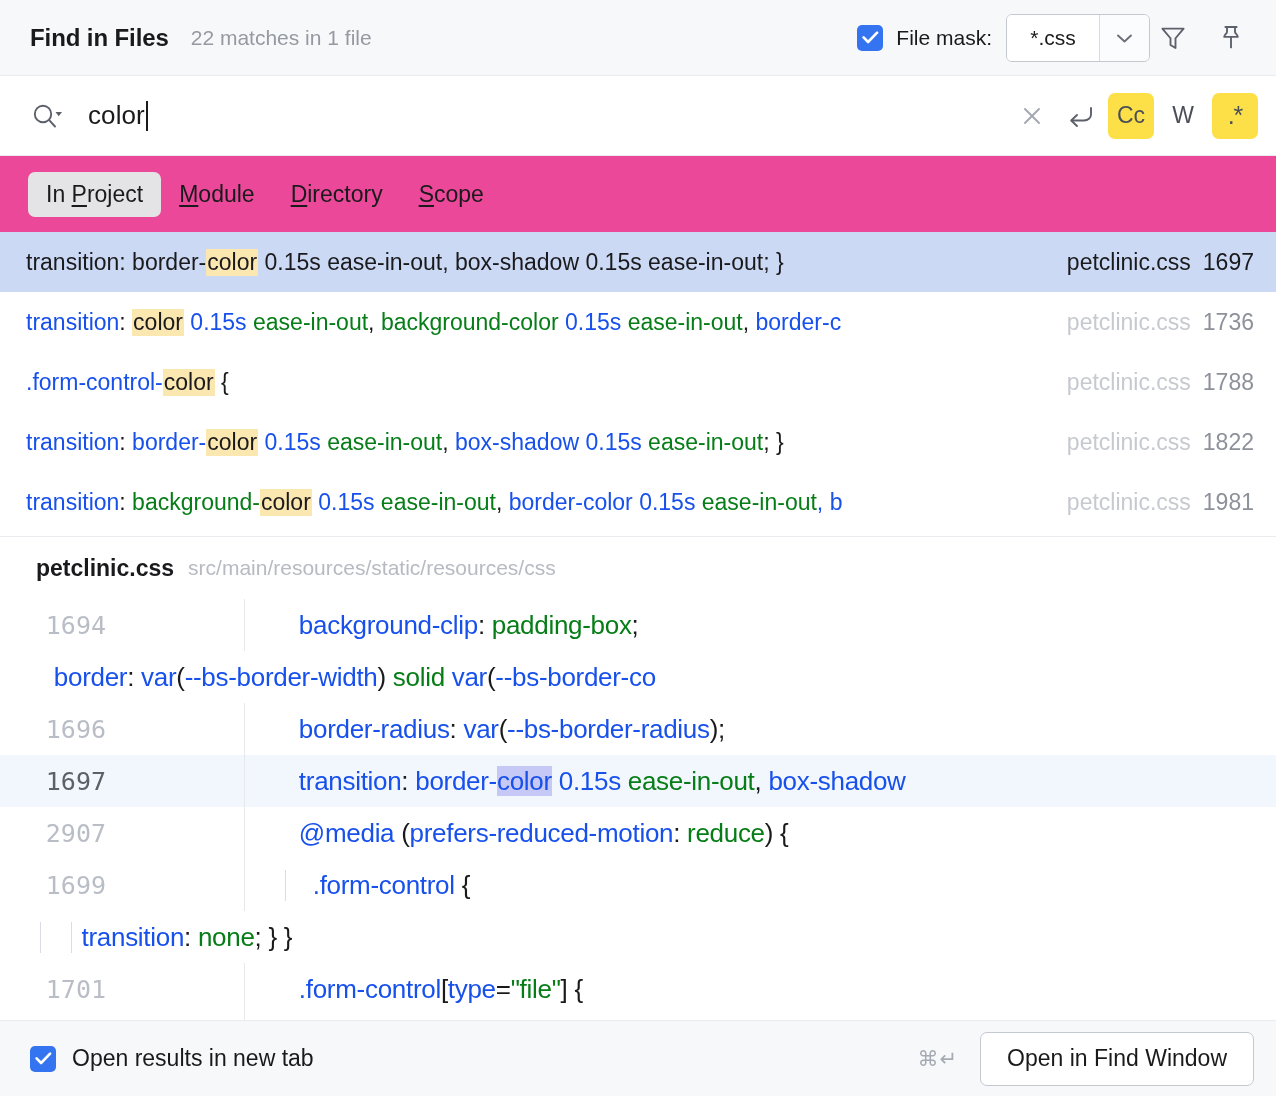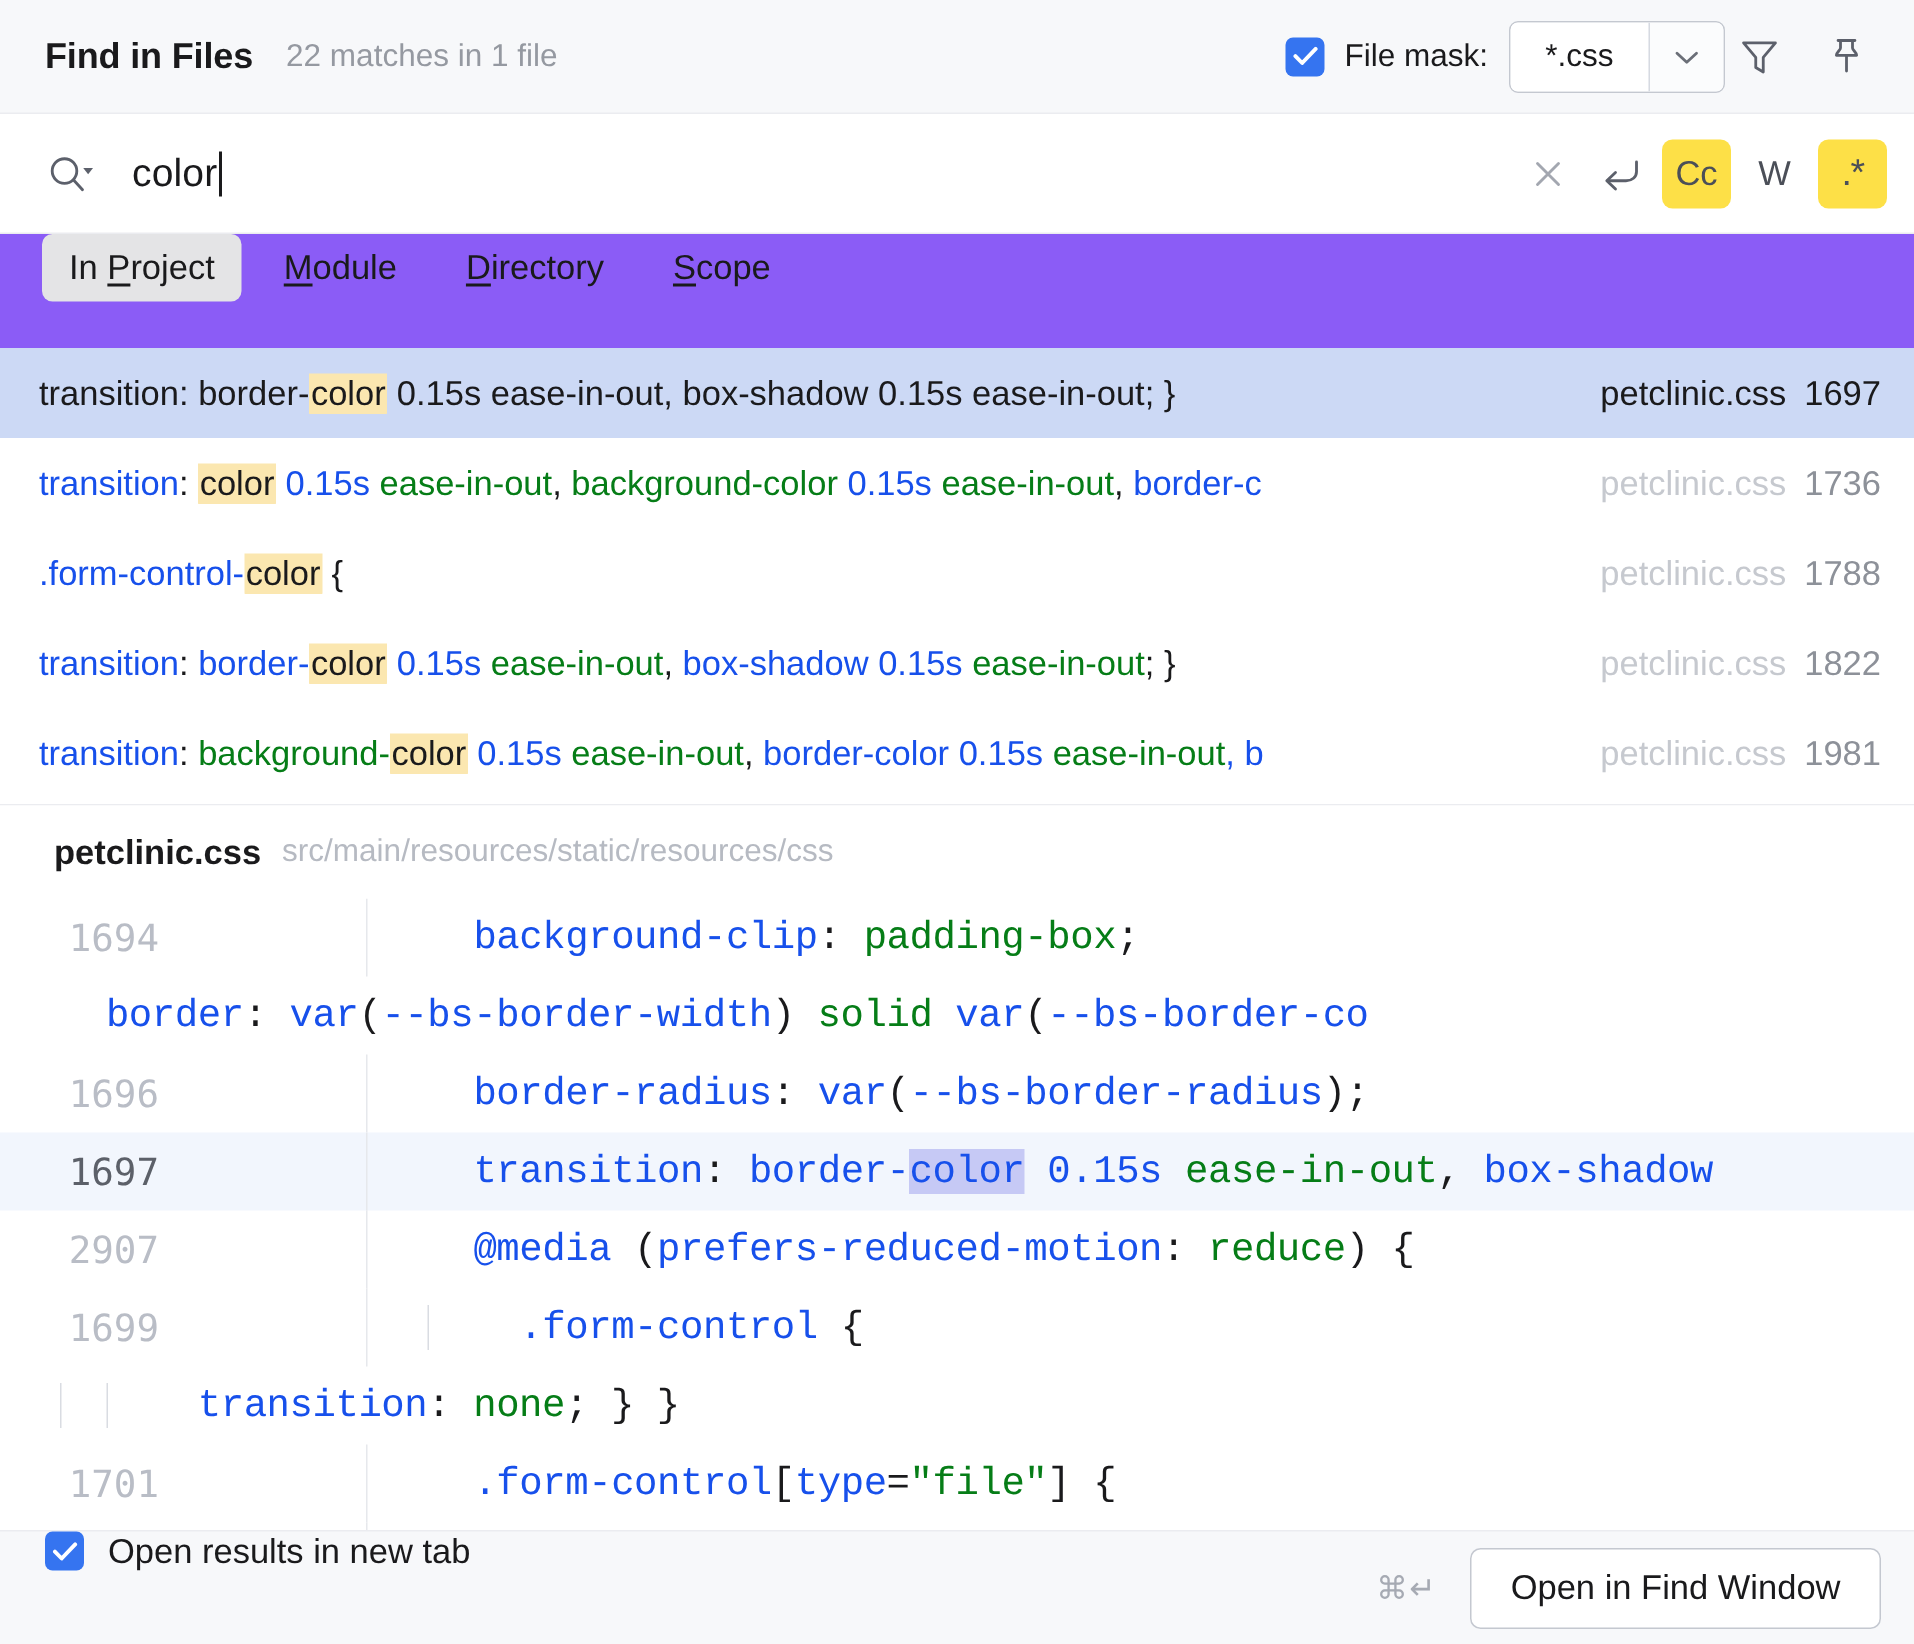--- a/index.html
+++ b/index.html
@@ -158,25 +158,24 @@
     color: #4b4f58;
     background: transparent;
   }
   .toggle-btn.active { background: #fde047; }
   .toggle-btn.regex { font-size: 25px; letter-spacing: -1px; }
 
   
   .scoperow {
     height: 76px;
     display: flex;
-    align-items: flex-start;
+    align-items: center;
     padding: 0 0 0 28px;
-    background: #8b5cf6;
-    flex: none;
-    gap: 10px;
+    background: #ec4899;
+    flex: none;
   }
   .scope-tab {
     font-size: 23px;
     color: #1a1a1c;
     padding: 9px 18px;
     border-radius: 7px;
     white-space: nowrap;
   }
   .scope-tab.selected { background: #e4e4e6; }
   .mn { text-decoration: underline; text-underline-offset: 3px; }
@@ -288,21 +287,21 @@
     display: flex;
     gap: 2px;
   }
   .swatch {
     width: 29px; height: 29px;
     border: 1px solid #c9ccd2;
   }
   .code-text {
     flex: 1 1 auto;
     padding-left: 40px;
-    font-family: Liberation Mono, monospace;
+    font-family: Liberation Sans, sans-serif;
     font-size: 26px;
     white-space: pre;
     overflow: hidden;
     color: #1a1a1c;
     letter-spacing: -0.3px;
     position: relative;
   }
   .c-prop { color: #1750eb; }
   .c-val  { color: #067d17; }
   .c-num  { color: #1750eb; }
@@ -316,20 +315,21 @@
     background: #d9dce2;
   }
 
   
   .footer {
     height: 76px;
     flex: none;
     background: #f7f8fa;
     border-top: 1px solid #ebecf0;
     display: flex;
+    align-items: center;
     padding: 0 22px 0 30px;
   }
   .footer-check-label {
     font-size: 23px;
     color: #1a1a1c;
     margin-left: 16px;
   }
   .footer-right {
     margin-left: auto;
     display: flex;

